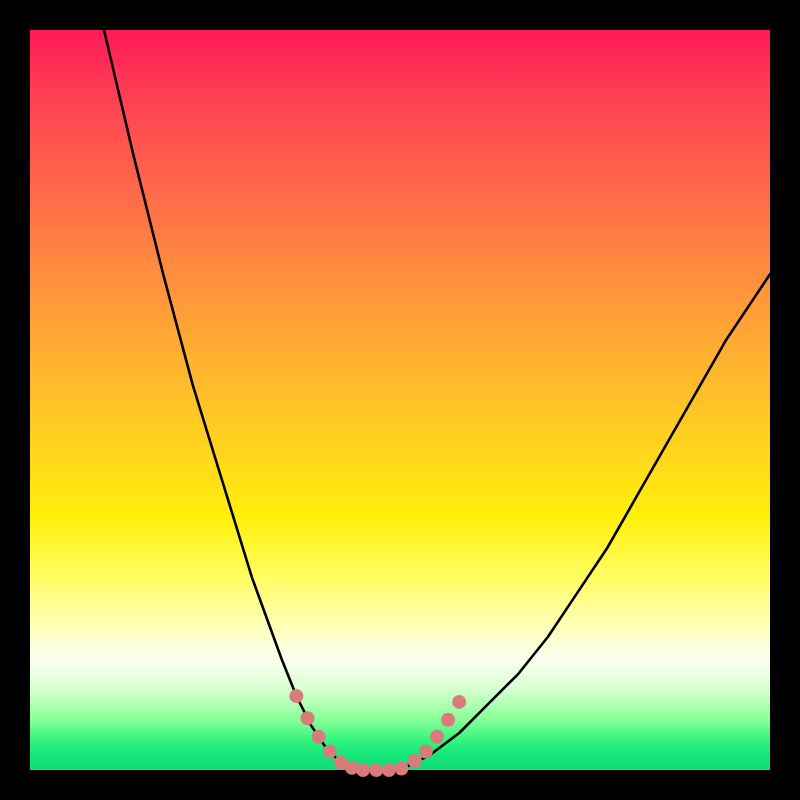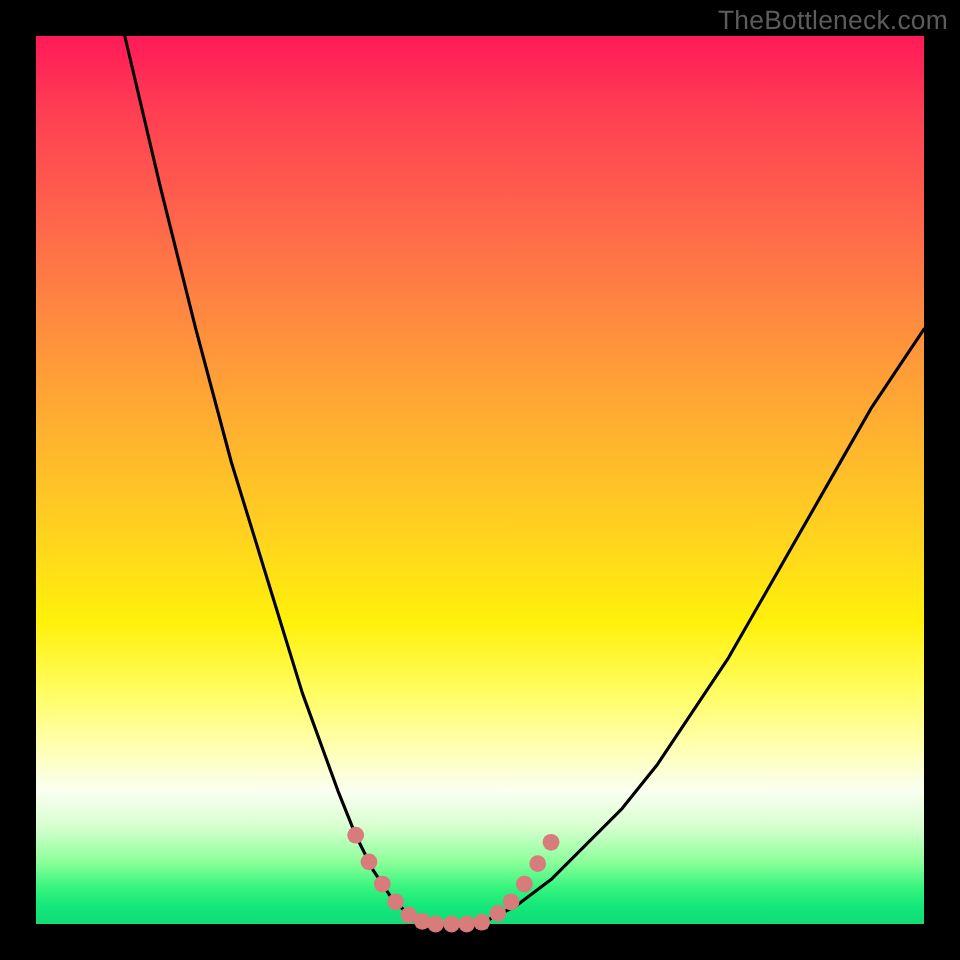--- a/index.html
+++ b/index.html
@@ -83,14 +83,13 @@
         <circle cx="358.90" cy="740.00" r="7" fill="#d77b7b"></circle>
         <circle cx="371.48" cy="738.52" r="7" fill="#d77b7b"></circle>
         <circle cx="384.80" cy="731.12" r="7" fill="#d77b7b"></circle>
         <circle cx="395.90" cy="721.50" r="7" fill="#d77b7b"></circle>
         <circle cx="407.00" cy="706.70" r="7" fill="#d77b7b"></circle>
         <circle cx="418.10" cy="689.68" r="7" fill="#d77b7b"></circle>
         <circle cx="429.20" cy="671.92" r="7" fill="#d77b7b"></circle>
       </g>
   </svg>
 
-  <div class="watermark">TheBottleneck.com</div>
 </div>
 
 </body></html>

